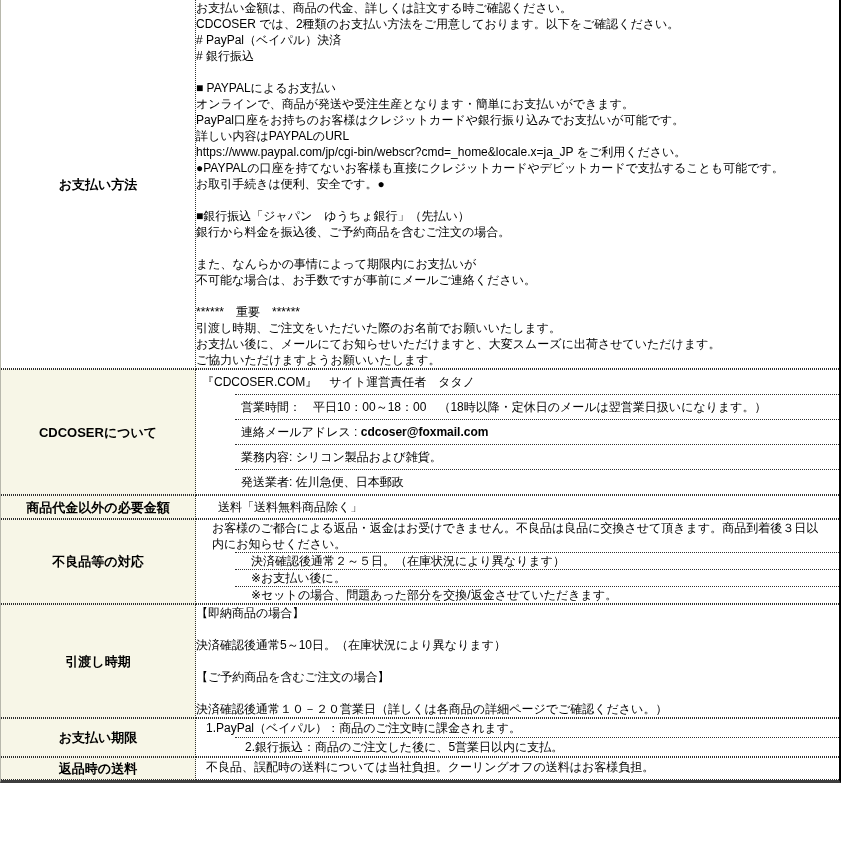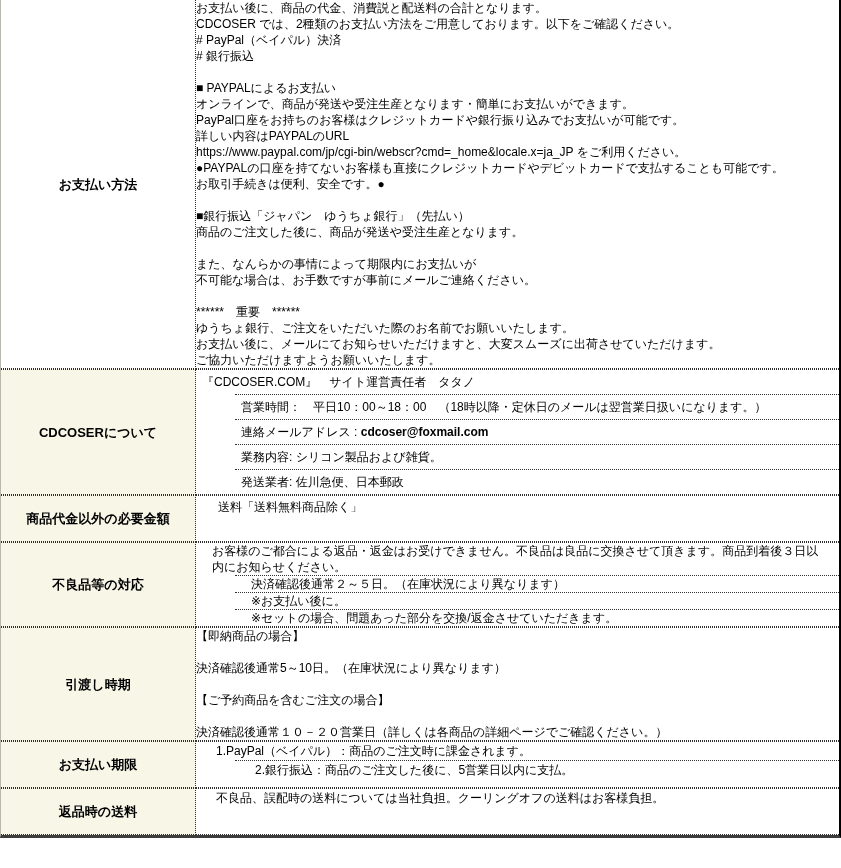--- a/index.html
+++ b/index.html
@@ -28,76 +28,76 @@
     word-break: break-all;
   }
   tr + tr th, tr + tr td { border-top: 1px dotted #2f2f2f; }
   table.info-table th {
     background: #f7f6e7;
     font-weight: bold;
     font-size: 13px;
     text-align: center;
     vertical-align: middle;
     border-right: 1px dotted #2f2f2f;
-    padding: 14px;
+    padding: 2px;
     line-height: 17px;
   }
   tr.first-row th { background: #ffffff; }
   table.info-table td { background: #ffffff; padding: 0; }
   .lines-cell { padding: 3px 4px 9px 6px; }
   .line {
     line-height: 16px;
     min-height: 16px;
     white-space: pre-wrap;
   }
   .subrow {
     line-height: 16px;
     padding: 4px 6px;
     white-space: pre-wrap;
   }
   .subrow + .subrow { border-top: 1px dotted #2f2f2f; margin-left: 39px; }
   .roomy  .subrow { padding: 4px 6px; }
   .normal .subrow { padding: 3px 22px; }
-  .snug   .subrow { padding: 1px 20px; }
+  .snug   .subrow { padding: 1px 10px; }
   .tight  .subrow { padding: 0 16px; }
   .subrow b { font-weight: bold; }
 </style>
 </head>
 <body>
 
 <table class="info-table">
   <colgroup>
     <col style="width:195px">
     <col>
   </colgroup>
   <tbody>
       <tr class="first-row">
         <th>お支払い方法</th>
         <td class="lines-cell">
-          <div class="line">お支払い後に、商品の代金、消費説と配送料の合計となります。</div>
+          <div class="line">お支払い金額は、商品の代金、詳しくは註文する時ご確認ください。</div>
           <div class="line">CDCOSER では、2種類のお支払い方法をご用意しております。以下をご確認ください。</div>
           <div class="line"># PayPal（ベイパル）決済</div>
           <div class="line"># 銀行振込</div>
           <div class="line">&nbsp;</div>
           <div class="line">■ PAYPALによるお支払い</div>
           <div class="line">オンラインで、商品が発送や受注生産となります・簡単にお支払いができます。</div>
           <div class="line">PayPal口座をお持ちのお客様はクレジットカードや銀行振り込みでお支払いが可能です。</div>
           <div class="line">詳しい内容はPAYPALのURL</div>
           <div class="line">https://www.paypal.com/jp/cgi-bin/webscr?cmd=_home&amp;locale.x=ja_JP をご利用ください。</div>
           <div class="line">●PAYPALの口座を持てないお客様も直接にクレジットカードやデビットカードで支払することも可能です。</div>
           <div class="line">お取引手続きは便利、安全です。●</div>
           <div class="line">&nbsp;</div>
           <div class="line">■銀行振込「ジャパン　ゆうちょ銀行」（先払い）</div>
-          <div class="line">商品のご注文した後に、商品が発送や受注生産となります。</div>
+          <div class="line">銀行から料金を振込後、ご予約商品を含むご注文の場合。</div>
           <div class="line">&nbsp;</div>
           <div class="line">また、なんらかの事情によって期限内にお支払いが</div>
           <div class="line">不可能な場合は、お手数ですが事前にメールご連絡ください。</div>
           <div class="line">&nbsp;</div>
           <div class="line">******　重要　******</div>
-          <div class="line">ゆうちょ銀行、ご注文をいただいた際のお名前でお願いいたします。</div>
+          <div class="line">引渡し時期、ご注文をいただいた際のお名前でお願いいたします。</div>
           <div class="line">お支払い後に、メールにてお知らせいただけますと、大変スムーズに出荷させていただけます。</div>
           <div class="line">ご協力いただけますようお願いいたします。</div>
         </td>
       </tr>
       <tr>
         <th>CDCOSERについて</th>
         <td class="subrows-cell roomy">
           <div class="subrow"><span>『CDCOSER.COM』　サイト運営責任者　タタノ</span></div>
           <div class="subrow"><span>営業時間：　平日10：00～18：00　（18時以降・定休日のメールは翌営業日扱いになります。）</span></div>
           <div class="subrow"><span>連絡メールアドレス : </span><b>cdcoser@foxmail.com</b></div>

